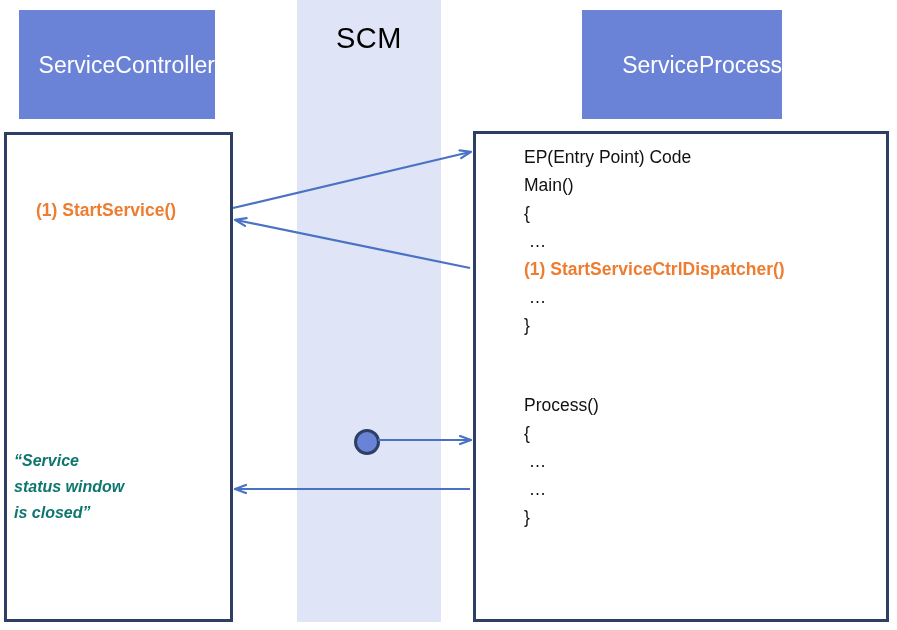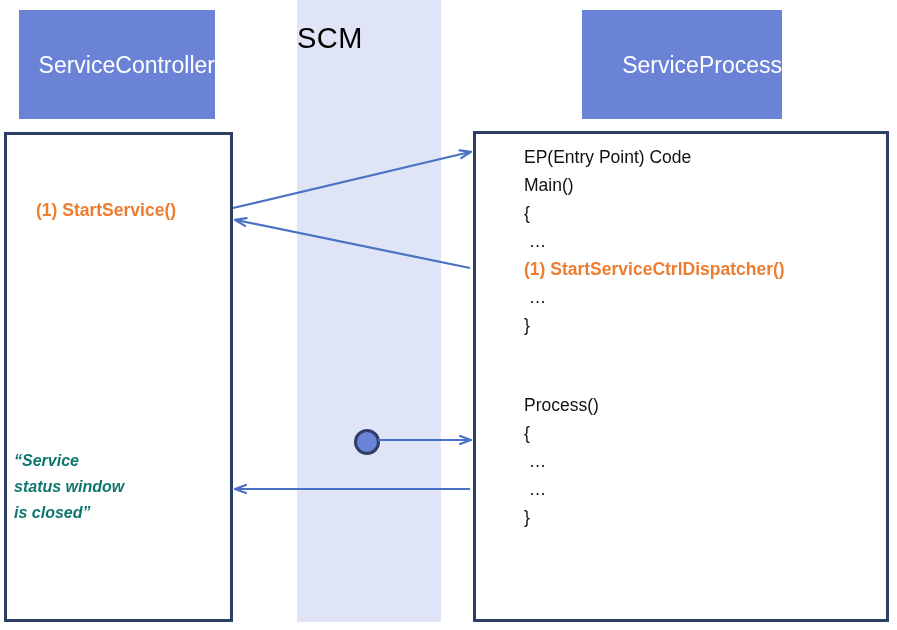--- a/index.html
+++ b/index.html
@@ -25,20 +25,21 @@
     top: 0px;
     width: 144px;
     height: 622px;
     background: #dfe4f6;
   }
   .scm-label {
     position: absolute;
     left: 297px;
     top: 22px;
     width: 144px;
+    text-align: center;
     font-size: 29px;
     color: #000000;
     letter-spacing: 0.5px;
   }
 
   
   .header-box {
     position: absolute;
     background: #6b83d6;
     color: #ffffff;

